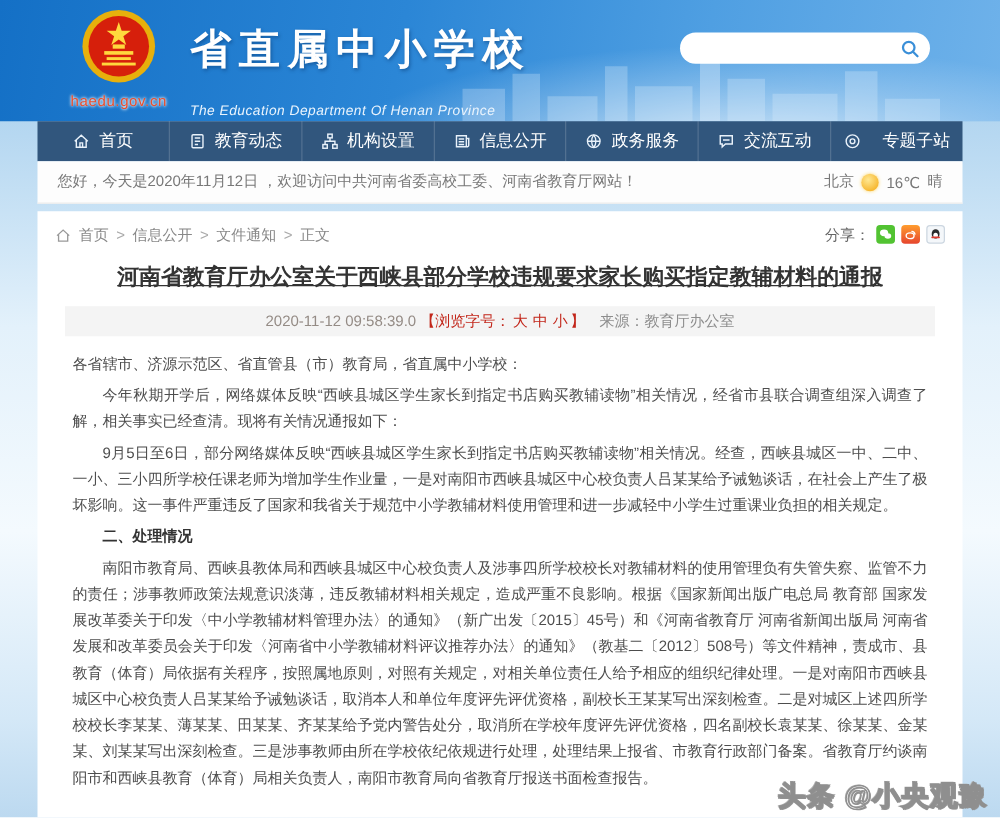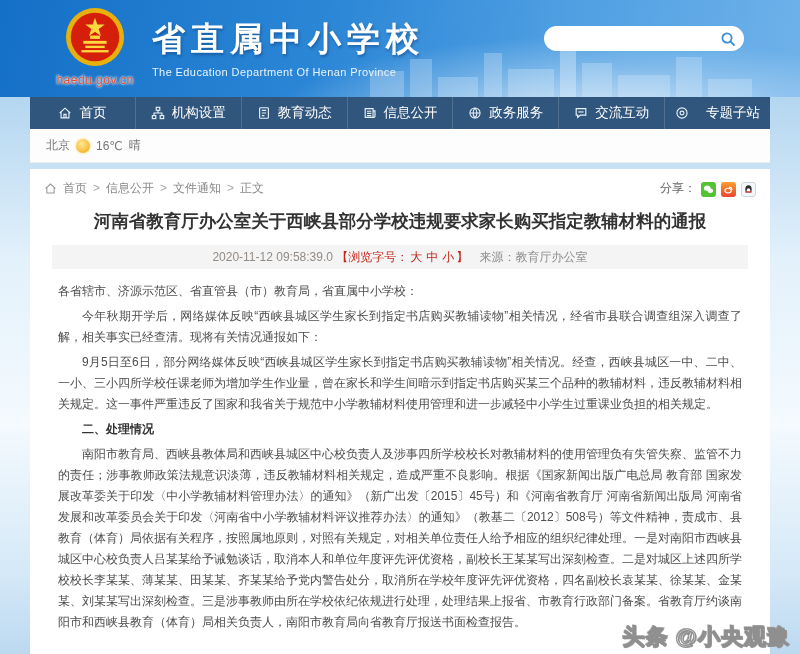--- a/index.html
+++ b/index.html
@@ -20,21 +20,21 @@
   .tower{width:16px;height:52px;border-radius:7px 7px 0 0;background:rgba(235,245,253,.7)!important;}
   .b6{width:30px;height:34px;} .b7{width:52px;height:22px;} .b8{width:26px;height:40px;} .b9{width:44px;height:18px;}
 
   .logo-wrap { position:absolute; left:40px; top:6px; width:110px; text-align:center; }
   .emblem { width:62px; height:62px; display:inline-block; }
   .site-domain { margin-top:1px; font-size:12px; font-weight:normal; color:#e94d2c;
     text-shadow:0 0 2px #fff,0 0 3px #fff; letter-spacing:.5px; }
   .title-wrap { position:absolute; left:152px; top:17px; }
   .site-title { font-size:33px; font-weight:bold; color:#ffffff; letter-spacing:6px;
     text-shadow:1px 2px 3px rgba(0,40,90,.4); }
-  .site-subtitle { margin-top:4px; font-size:11px; color:#eaf4fd; letter-spacing:.4px; }
+  .site-subtitle { margin-top:21px; font-size:11px; color:#eaf4fd; letter-spacing:.4px;font-style:italic; }
 
   .search-box { position:absolute; right:56px; top:26px; width:200px; height:25px;
     background:#fff; border-radius:13px; display:flex; align-items:center; padding:0 8px 0 12px; }
   .search-box input { flex:1; border:none; outline:none; font-size:12px; color:#333; background:transparent; }
   .search-icon svg { display:block; }
 
   
   .nav { position:absolute; top:97px; left:30px; width:740px; height:32px;
     background:#31567d; display:flex; }
   .nav-item { flex:1; display:flex; align-items:center; justify-content:center; gap:7px;
@@ -50,29 +50,29 @@
   .sun { width:14px; height:14px; border-radius:50%;
     background:radial-gradient(circle at 40% 35%, #ffe892, #f6b62e 75%); box-shadow:0 0 3px #ffd96b; }
 
   
   .content { position:absolute; top:169px; left:30px; width:740px; height:485px; background:#ffffff; }
   .crumb-row { display:flex; align-items:center; justify-content:space-between;
     padding:8px 14px 0 14px; height:30px; font-size:12px; color:#888; }
   .crumb-left { display:flex; align-items:center; gap:6px; }
   .crumb-left .sep { color:#aaa; }
   .crumb-link { cursor:pointer; }
-  .share { display:flex; align-items:flex-end; gap:5px; color:#666; }
+  .share { display:flex; align-items:flex-start; gap:5px; color:#666; }
   .share .sicon { width:15px; height:15px; border-radius:3px; display:inline-flex;
     align-items:center; justify-content:center; cursor:pointer; }
   .wechat { background:#52c332; }
   .weibo { background:linear-gradient(180deg,#ff9d2e,#e6452e); }
   .qq { background:#f4f7fa; border:1px solid #ccd6e0; }
 
   .article-title { margin:10px 34px 0; text-align:center; font-size:17.5px; font-weight:bold;
-    color:#333; line-height:24px; }
+    color:#333; line-height:24px;text-decoration:underline; }
   .meta-bar { margin:12px 22px 0; height:24px; line-height:24px; background:#f4f4f4;
     text-align:center; font-size:12px; color:#948b85; }
   .meta-red { color:#c2261a; font-weight:normal; }
   .size-opt { cursor:pointer; margin:0 2px; }
   .src { color:#8d8d8d; margin-left:8px; }
 
   .article-body { margin:12px 28px 0; font-size:12px; line-height:21px; color:#4d4d4d;
     text-align:justify; }
   .article-body p { margin:0 0 4px; }
   .article-body .para { text-indent:2em; }
@@ -136,40 +136,40 @@
       <span class="ico">
         <svg width="14" height="14" viewBox="0 0 16 16" fill="none" stroke="#e8f1fa" stroke-width="1.3">
           <path d="M2 8 L8 2.5 L14 8 M3.5 7 V13.5 H12.5 V7 M6.8 13.5 V9.5 h2.4 v4"></path>
         </svg>
         </span>
       <span>首页</span>
     </div>
     <div class="nav-item">
       <span class="ico">
         <svg width="14" height="14" viewBox="0 0 16 16" fill="none" stroke="#e8f1fa" stroke-width="1.3">
+          <rect x="3" y="2" width="10" height="12" rx="1"></rect>
+            <path d="M5.5 5 h5 M5.5 8 h5 M5.5 11 h3"></path>
+        </svg>
+        </span>
+      <span>教育动态</span>
+    </div>
+    <div class="nav-item">
+      <span class="ico">
+        <svg width="14" height="14" viewBox="0 0 16 16" fill="none" stroke="#e8f1fa" stroke-width="1.3">
           <rect x="6" y="1.5" width="4" height="3.4"></rect>
             <rect x="1.5" y="11" width="4" height="3.4"></rect>
           <rect x="10.5" y="11" width="4" height="3.4"></rect>
             <path d="M8 4.9 V8 M3.5 11 V8 H12.5 V11"></path>
         </svg>
         </span>
       <span>机构设置</span>
     </div>
     <div class="nav-item">
       <span class="ico">
         <svg width="14" height="14" viewBox="0 0 16 16" fill="none" stroke="#e8f1fa" stroke-width="1.3">
-          <rect x="3" y="2" width="10" height="12" rx="1"></rect>
-            <path d="M5.5 5 h5 M5.5 8 h5 M5.5 11 h3"></path>
-        </svg>
-        </span>
-      <span>教育动态</span>
-    </div>
-    <div class="nav-item">
-      <span class="ico">
-        <svg width="14" height="14" viewBox="0 0 16 16" fill="none" stroke="#e8f1fa" stroke-width="1.3">
           <path d="M2.5 3 h9 v10 h-9 z M11.5 5.5 h2.2 v6.2 a1.3 1.3 0 0 1 -2.2 .9"></path>
           <path d="M4.5 6 h5 M4.5 8.5 h5 M4.5 11 h5"></path>
         </svg>
         </span>
       <span>信息公开</span>
     </div>
     <div class="nav-item">
       <span class="ico">
         <svg width="14" height="14" viewBox="0 0 16 16" fill="none" stroke="#e8f1fa" stroke-width="1.2">
           <circle cx="8" cy="8" r="5.8"></circle>
@@ -192,20 +192,21 @@
         <svg width="14" height="14" viewBox="0 0 16 16" fill="none" stroke="#e8f1fa" stroke-width="1.3">
           <circle cx="8" cy="8" r="5.8"></circle>
             <circle cx="8" cy="8" r="2.2"></circle>
         </svg>
         </span>
       <span>专题子站</span>
     </div>
   </div>
 
   <div class="infobar">
+    <span>您好，今天是2020年11月12日 ，欢迎访问中共河南省委高校工委、河南省教育厅网站！</span>
     <span class="weather">
       <span>北京</span>
       <span class="sun"></span>
       <span>16℃</span>
       <span>晴</span>
     </span>
   </div>
 
   <div class="content">
 
@@ -252,20 +253,20 @@
       <span>2020-11-12 09:58:39.0</span>
       <span class="meta-red">
         <span>【浏览字号：</span><span class="size-opt">大</span><span class="size-opt">中</span><span class="size-opt">小</span><span>】</span>
       </span>
       <span class="src">来源：教育厅办公室</span>
     </div>
 
     <div class="article-body">
       <p class="salutation">各省辖市、济源示范区、省直管县（市）教育局，省直属中小学校：</p>
       <p class="para">今年秋期开学后，网络媒体反映“西峡县城区学生家长到指定书店购买教辅读物”相关情况，经省市县联合调查组深入调查了解，相关事实已经查清。现将有关情况通报如下：</p>
-      <p class="para">9月5日至6日，部分网络媒体反映“西峡县城区学生家长到指定书店购买教辅读物”相关情况。经查，西峡县城区一中、二中、一小、三小四所学校任课老师为增加学生作业量，曾在家长和学生间暗示到指定书店购买某三个品种的教辅材料，违反教辅材料相关规定。这一事件严重违反了国家和我省关于规范中小学教辅材料使用管理和进一步减轻中小学生过重课业负担的相关规定。</p>
+      <p class="para">9月5日至6日，部分网络媒体反映“西峡县城区学生家长到指定书店购买教辅读物”相关情况。经查，西峡县城区一中、二中、一小、三小四所学校任课老师为增加学生作业量，一是对南阳市西峡县城区中心校负责人吕某某给予诫勉谈话，在社会上产生了极坏影响。这一事件严重违反了国家和我省关于规范中小学教辅材料使用管理和进一步减轻中小学生过重课业负担的相关规定。</p>
       <p class="heading">二、处理情况</p>
       <p class="para">南阳市教育局、西峡县教体局和西峡县城区中心校负责人及涉事四所学校校长对教辅材料的使用管理负有失管失察、监管不力的责任；涉事教师政策法规意识淡薄，违反教辅材料相关规定，造成严重不良影响。根据《国家新闻出版广电总局 教育部 国家发展改革委关于印发〈中小学教辅材料管理办法〉的通知》（新广出发〔2015〕45号）和《河南省教育厅 河南省新闻出版局 河南省发展和改革委员会关于印发〈河南省中小学教辅材料评议推荐办法〉的通知》（教基二〔2012〕508号）等文件精神，责成市、县教育（体育）局依据有关程序，按照属地原则，对照有关规定，对相关单位责任人给予相应的组织纪律处理。一是对南阳市西峡县城区中心校负责人吕某某给予诫勉谈话，取消本人和单位年度评先评优资格，副校长王某某写出深刻检查。二是对城区上述四所学校校长李某某、薄某某、田某某、齐某某给予党内警告处分，取消所在学校年度评先评优资格，四名副校长袁某某、徐某某、金某某、刘某某写出深刻检查。三是涉事教师由所在学校依纪依规进行处理，处理结果上报省、市教育行政部门备案。省教育厅约谈南阳市和西峡县教育（体育）局相关负责人，南阳市教育局向省教育厅报送书面检查报告。</p>
     </div>
   </div>
 
   <div class="watermark">头条 @小央观豫</div>
 </div>
 
 </body></html>

